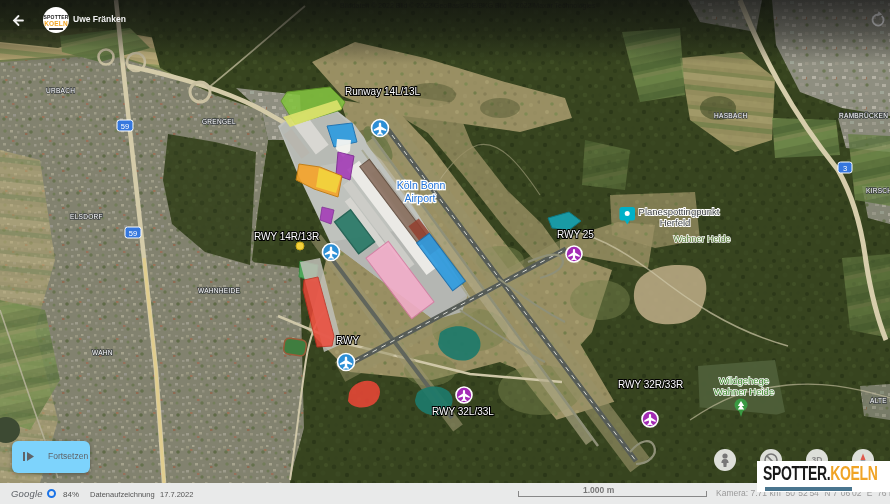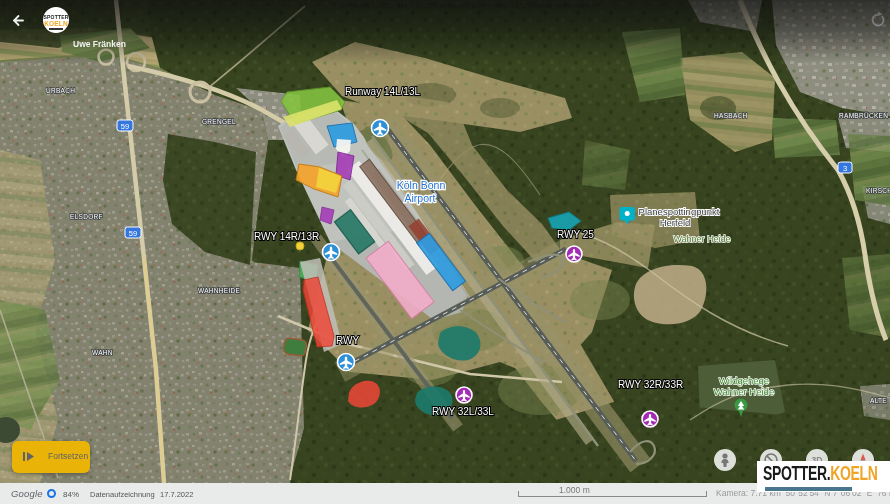--- a/index.html
+++ b/index.html
@@ -453,21 +453,21 @@
       <path d="M23,20.5 H14.5 M18.5,16 L14,20.5 L18.5,25" stroke="#f0f0f0" stroke-width="1.8" fill="none" stroke-linecap="round"></path>
     </svg>
 
 <div style="position:absolute;left:43px;top:7px;width:26px;height:26px;border-radius:50%;background:#fff;overflow:hidden;">
   <div style="font-size:5px;font-weight:bold;color:#222;text-align:center;margin-top:6.5px;letter-spacing:0.2px;">SPOTTER</div>
   <div style="font-size:6.5px;font-weight:bold;color:#f0a422;text-align:center;letter-spacing:0.2px;">KOELN</div>
   <div style="width:14px;height:2px;background:#333;margin:1px auto 0;"></div>
 </div>
 
 
-<div style="position:absolute;left:73px;top:39px;color:#f2f2f2;font-size:8.5px;font-weight:bold;">Uwe Fränken</div>
+<div style="position:absolute;left:73px;top:14px;color:#f2f2f2;font-size:8.5px;font-weight:bold;">Uwe Fränken</div>
 
 <div style="position:absolute;left:714px;top:449px;display:flex;gap:24px;">
   <div style="width:22px;height:22px;border-radius:50%;background:rgba(250,250,250,0.85);position:relative;"><svg width="22" height="22">
           <circle cx="11" cy="7" r="2.6" fill="#777"></circle>
           <path d="M11,10 c-2.8,0 -3.6,2 -3.6,4 l1.8,0 0.4,4 2.8,0 0.4,-4 1.8,0 c0,-2 -0.8,-4 -3.6,-4 Z" fill="#777"></path>
         </svg></div>
   <div style="width:22px;height:22px;border-radius:50%;background:rgba(250,250,250,0.85);position:relative;"><svg width="22" height="22">
           <circle cx="11" cy="11" r="6" fill="none" stroke="#777" stroke-width="1.6"></circle>
           <line x1="6.6" y1="6.6" x2="15.4" y2="15.4" stroke="#777" stroke-width="1.6"></line>
         </svg></div>
@@ -478,38 +478,38 @@
         </svg></div>
   <div style="width:22px;height:22px;border-radius:50%;background:rgba(250,250,250,0.85);position:relative;"><svg width="22" height="22">
           <path d="M7,17 V6 l8,2.5 -8,2.5" fill="none" stroke="#c0392b" stroke-width="1.6"></path>
         </svg></div>
 </div>
 
 <div style="position:absolute;left:757px;top:461px;width:133px;height:31px;background:#fff;z-index:6;"></div>
 <div style="position:absolute;z-index:7;left:763px;top:462px;font-size:20px;font-weight:bold;letter-spacing:-0.5px;transform:scaleX(0.7);transform-origin:left;white-space:nowrap;"><span style="color:#191919;">SPOTTER.</span><span style="color:#f0a426;">KOELN</span></div>
 <div style="position:absolute;z-index:7;left:765px;top:487px;width:87px;height:4px;background:#49758e;"></div>
 
-<div style="position:absolute;left:12px;top:441px;width:78px;height:32px;background:#eab308;border-radius:6px;box-shadow:0 1px 4px rgba(0,0,0,0.35);">
+<div style="position:absolute;left:12px;top:441px;width:78px;height:32px;background:#7dd3fc;border-radius:6px;box-shadow:0 1px 4px rgba(0,0,0,0.35);">
   <span style="position:absolute;left:11px;top:11px;width:1.5px;height:9px;background:#5f6368;"></span>
   <svg style="position:absolute;left:14px;top:11px;" width="10" height="10">
         <path d="M1,0 L8,4.5 L1,9 Z" fill="#5f6368"></path>
       </svg>
   <span style="position:absolute;left:36px;top:10px;color:#5f6368;font-size:8.5px;">Fortsetzen</span>
 </div>
 
 <div style="position:absolute;left:0;top:483px;width:890px;height:21px;background:#e9eaea;">
 
   <span style="position:absolute;left:11px;top:4.5px;font-size:9.5px;color:#5f6368;letter-spacing:0.2px;font-style:italic;">Google</span>
 
   <span style="position:absolute;left:47px;top:6px;width:9px;height:9px;border:2.2px solid #1a73e8;border-radius:50%;"></span>
 
   <span style="position:absolute;left:63px;top:6.5px;font-size:8px;color:#555;">84%</span>
 
   <span style="position:absolute;left:90px;top:6.5px;font-size:7.5px;color:#555;">Datenaufzeichnung</span>
 
   <span style="position:absolute;left:160px;top:6.5px;font-size:7.5px;color:#555;">17.7.2022</span>
 
   <span style="position:absolute;left:518px;top:8px;width:189px;height:6px;border-left:1px solid #888;border-right:1px solid #888;border-bottom:1px solid #888;"></span>
-  <span style="position:absolute;left:559px;top:2px;font-size:8.5px;color:#777;">1.000 m</span>
+  <span style="position:absolute;left:583px;top:2px;font-size:8.5px;color:#777;font-weight:bold;">1.000 m</span>
 
   <span style="position:absolute;left:716px;top:5px;font-size:8.5px;color:#999;white-space:nowrap;">Kamera: 7.71 km&nbsp;&nbsp;50°52'54" N 7°06'02" E&nbsp;&nbsp;76 m</span>
 </div>
 </div>
 
 </body></html>

